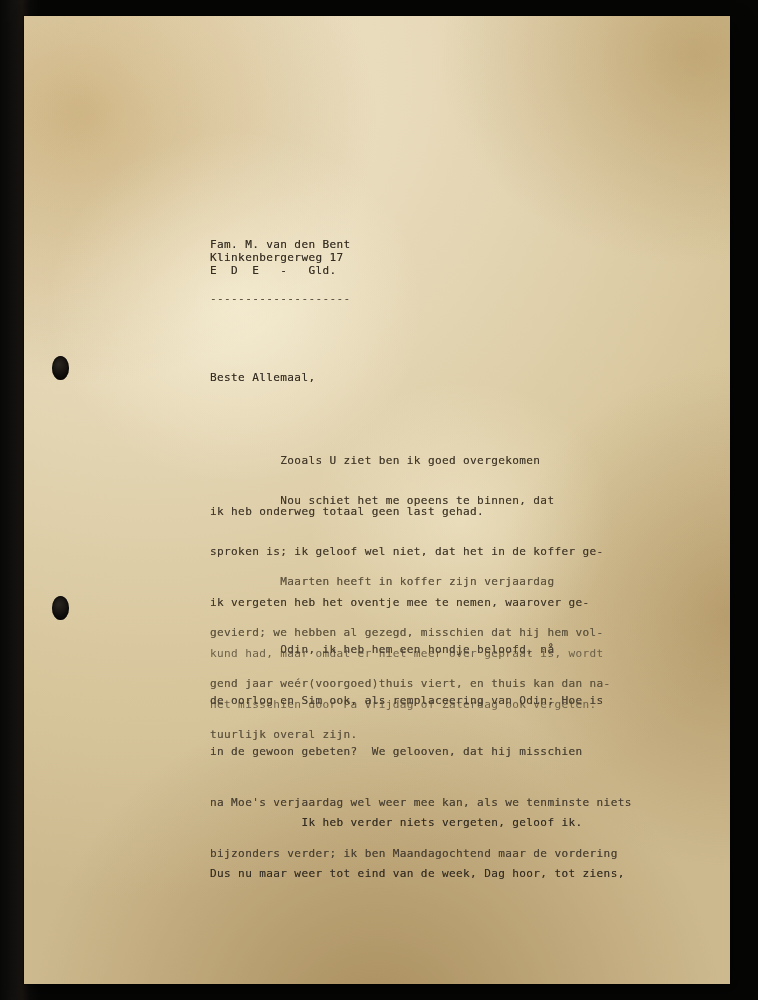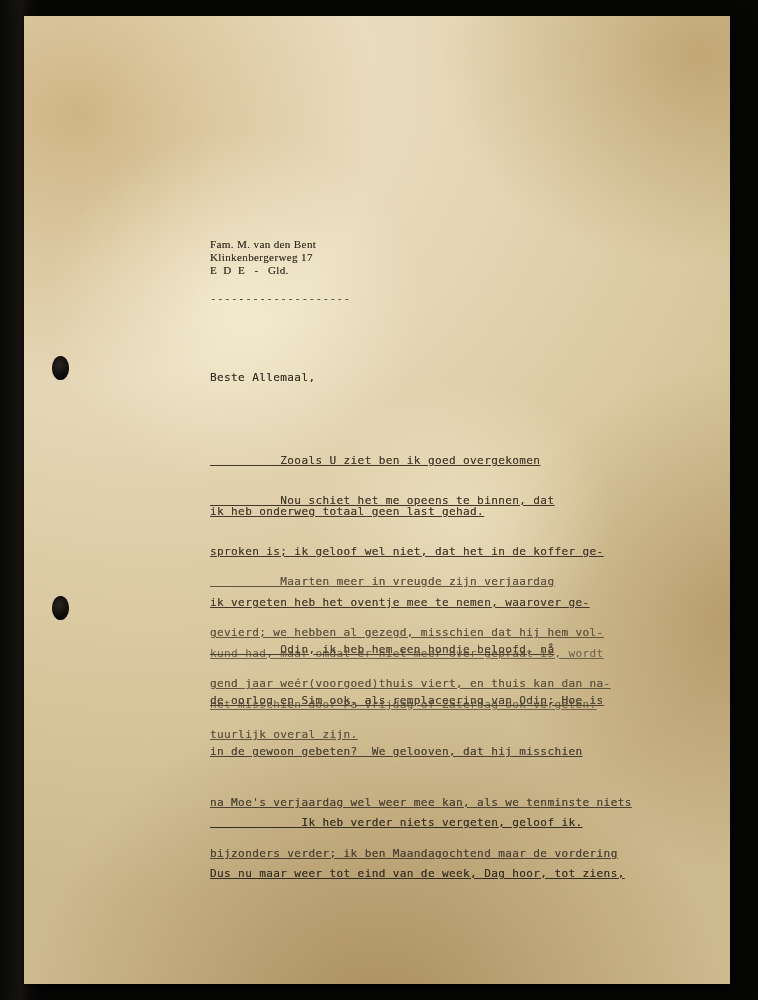--- a/index.html
+++ b/index.html
@@ -85,41 +85,41 @@
     font-size: 11.1px;
     letter-spacing: 0.35px;
     line-height: 13px;
     color: #413829;
     text-shadow: 0 0 0.6px rgba(60,50,36,0.55);
   }
   .faded { color: #6b6049; text-shadow: none; }
   .strong { color: #342d22; }
 
   #addr-block { position: absolute; left: 186px; top: 222px; }
-  #addr-block .tline { position: relative; display: block; left: 0; top: 0; font-family: Liberation Serif, serif; }
+  #addr-block .tline { position: relative; display: block; left: 0; top: 0; }
 
   #dashes {
     position: absolute;
     left: 186px;
     top: 276px;
     font-size: 11.1px;
     letter-spacing: 0.35px;
     white-space: pre;
     color: #4a4132;
   }
 
   #greeting { position: absolute; left: 186px; top: 355px; }
 
   .para {
     position: absolute;
     left: 186px;
     width: 480px;
     white-space: pre-wrap;
   }
-  .para .tline { position: relative; display: block; text-decoration: underline; }
+  .para .tline { position: relative; display: block; }
 
   
   #p-maarten .tline { color: #5f553f; }
   #p-vader .tline { color: #4a4133; }
 
   #footer-note { position: absolute; left: 186px; top: 762px; }
 </style>
 </head>
 <body>
 
@@ -156,21 +156,21 @@
 
       <div class="para" id="p-oventje" style="top: 440px;">
         <span class="tline">          Nou schiet het me opeens te binnen, dat</span>
         <span class="tline">sproken is; ik geloof wel niet, dat het in de koffer ge-</span>
         <span class="tline">ik vergeten heb het oventje mee te nemen, waarover ge-</span>
         <span class="tline faded">kund had, maar omdat er niet meer over gepraat is, wordt</span>
         <span class="tline faded">het misschien door Pa Vrijdag of Zaterdag ook vergeten.</span>
       </div>
 
       <div class="para" id="p-maarten" style="top: 521px;">
-        <span class="tline">          Maarten meer in vreugde zijn verjaardag</span>
+        <span class="tline">          Maarten heeft in koffer zijn verjaardag</span>
         <span class="tline">gevierd; we hebben al gezegd, misschien dat hij hem vol-</span>
         <span class="tline">gend jaar weér(voorgoed)thuis viert, en thuis kan dan na-</span>
         <span class="tline">tuurlijk overal zijn.</span>
       </div>
 
       <div class="para" id="p-vader" style="top: 589px;">
         <span class="tline">          Odin, ik heb hem een hondje beloofd, nå</span>
         <span class="tline">de oorlog en Sim ook, als remplaceering van Odin; Hoe is</span>
         <span class="tline">in de gewoon gebeten?  We gelooven, dat hij misschien</span>
         <span class="tline">na Moe's verjaardag wel weer mee kan, als we tenminste niets</span>

